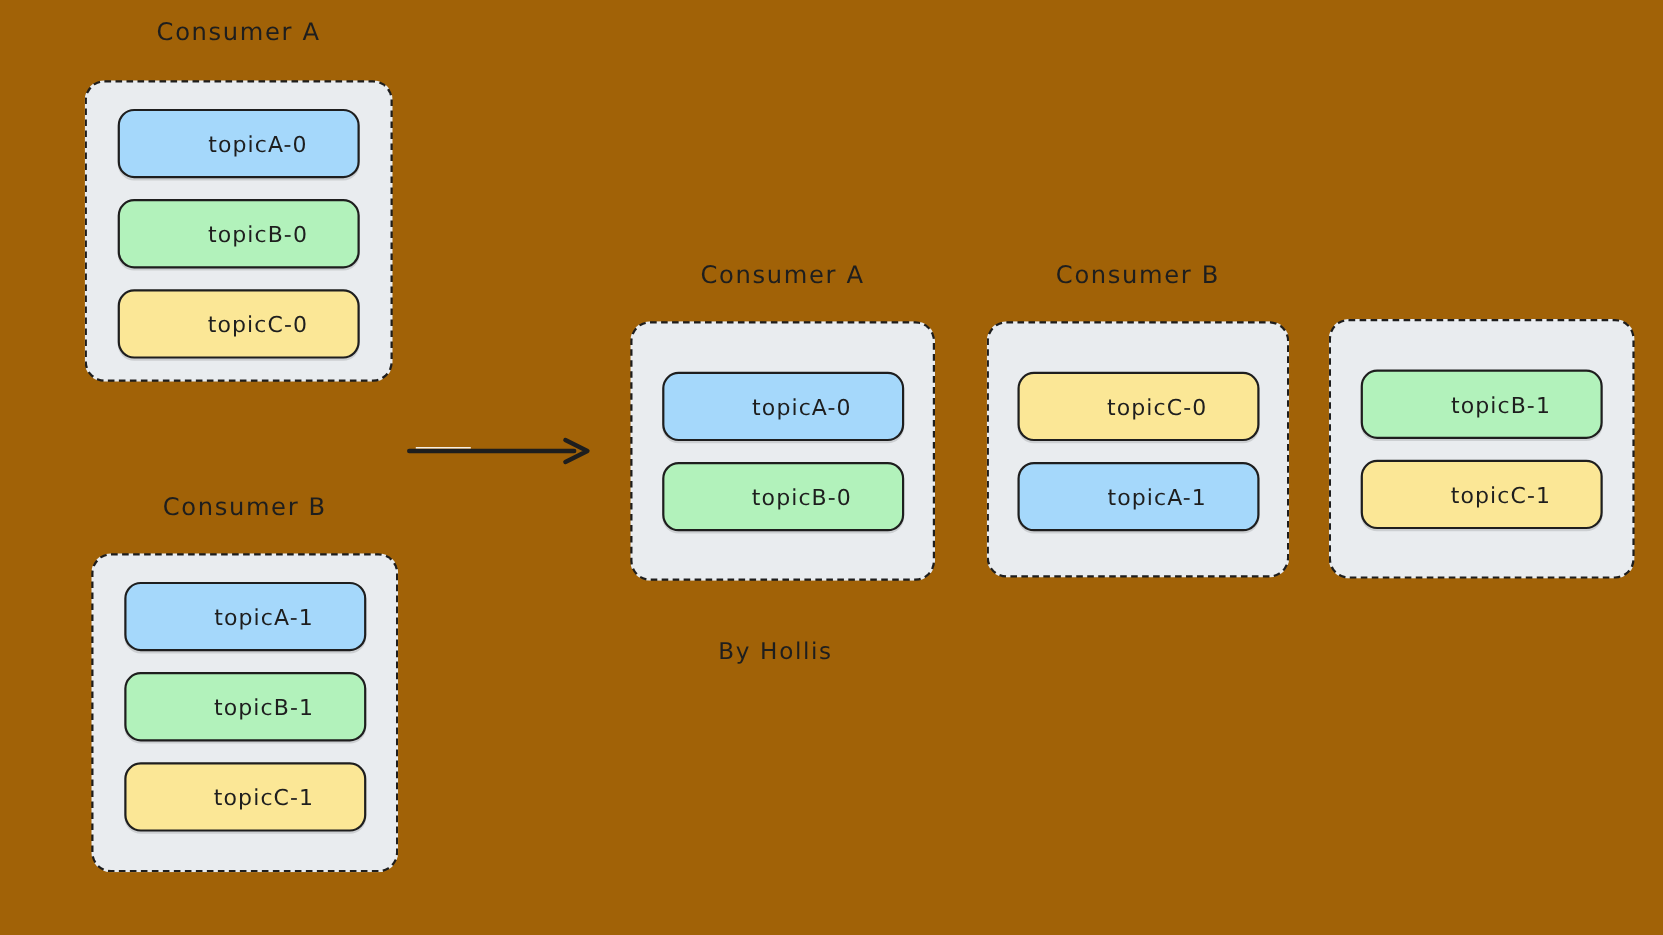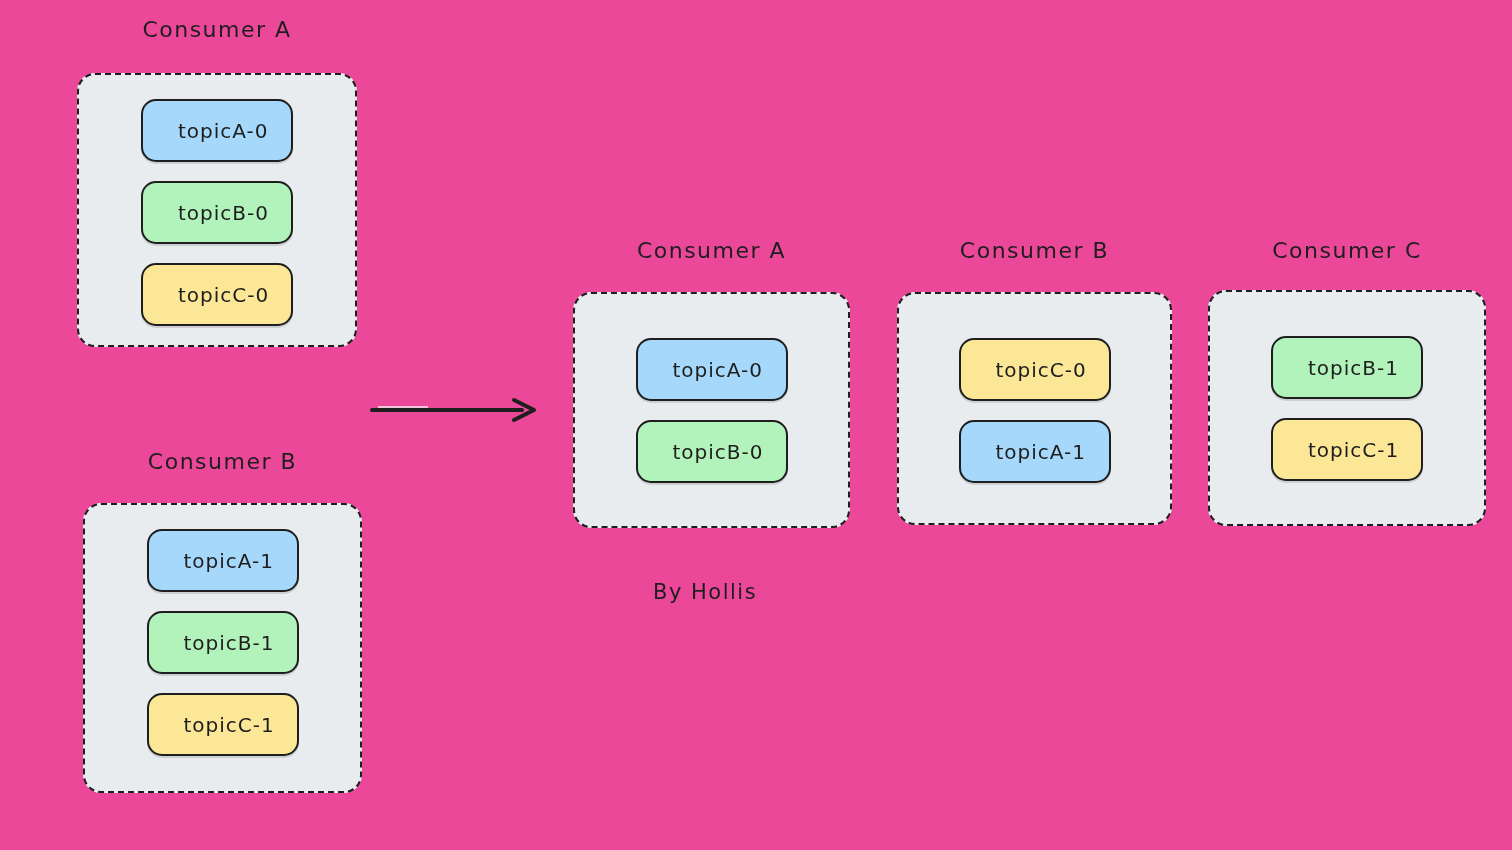--- a/index.html
+++ b/index.html
@@ -4,21 +4,21 @@
 <style>
   html, body {
     margin: 0;
     padding: 0;
     background: #ffffff;
   }
   .canvas {
     position: relative;
     width: 1512px;
     height: 850px;
-    background: #ec4899;
+    background: #a16207;
     font-family: "DejaVu Sans", sans-serif;
     color: #1e1e1e;
     overflow: hidden;
   }
   .group-title {
     position: absolute;
     text-align: center;
     font-size: 22px;
     letter-spacing: 1.5px;
     font-weight: 500;
@@ -29,29 +29,29 @@
     border: 2.5px dashed #1e1e1e;
     border-radius: 18px;
     box-sizing: border-box;
     display: flex;
     flex-direction: column;
     align-items: center;
   }
   .consumer-group.three-rows { padding-top: 24px; gap: 19px; }
   .consumer-group.two-rows   { padding-top: 44px; gap: 19px; }
   .partition {
-    width: 152px;
+    width: 220px;
     height: 63px;
     flex: 0 0 auto;
     border: 2.3px solid #1e1e1e;
     border-radius: 15px;
     box-sizing: border-box;
     display: flex;
     align-items: center;
-    justify-content: flex-start;
+    justify-content: center;
     font-size: 20px;
     letter-spacing: 1px;
     box-shadow: 0 2px 0 rgba(0,0,0,0.12);
     padding-left: 35px;
   }
   .rebalance-label {
     position: absolute;
     left: 372px;
     top: 362px;
     width: 160px;
@@ -125,21 +125,20 @@
   <div class="group-title" style="left:897px; top:238px; width:275px;">Consumer B</div>
   <div class="consumer-group two-rows" style="left: 897px; top: 292px; width: 275px; height: 233px; background-color: rgb(233, 236, 239);">
     <div class="partition" style="background-color: rgb(251, 231, 150);">
       <span>topicC-0</span>
     </div>
     <div class="partition" style="background-color: rgb(165, 216, 251);">
       <span>topicA-1</span>
     </div>
   </div>
 
-  <div class="group-title" style="left:1208px; top:238px; width:278px;">Consumer C</div>
   <div class="consumer-group two-rows" style="left: 1208px; top: 290px; width: 278px; height: 236px; background-color: rgb(233, 236, 239);">
     <div class="partition" style="background-color: rgb(178, 242, 187);">
       <span>topicB-1</span>
     </div>
     <div class="partition" style="background-color: rgb(251, 231, 150);">
       <span>topicC-1</span>
     </div>
   </div>
 
   <div class="credit">By Hollis</div>

